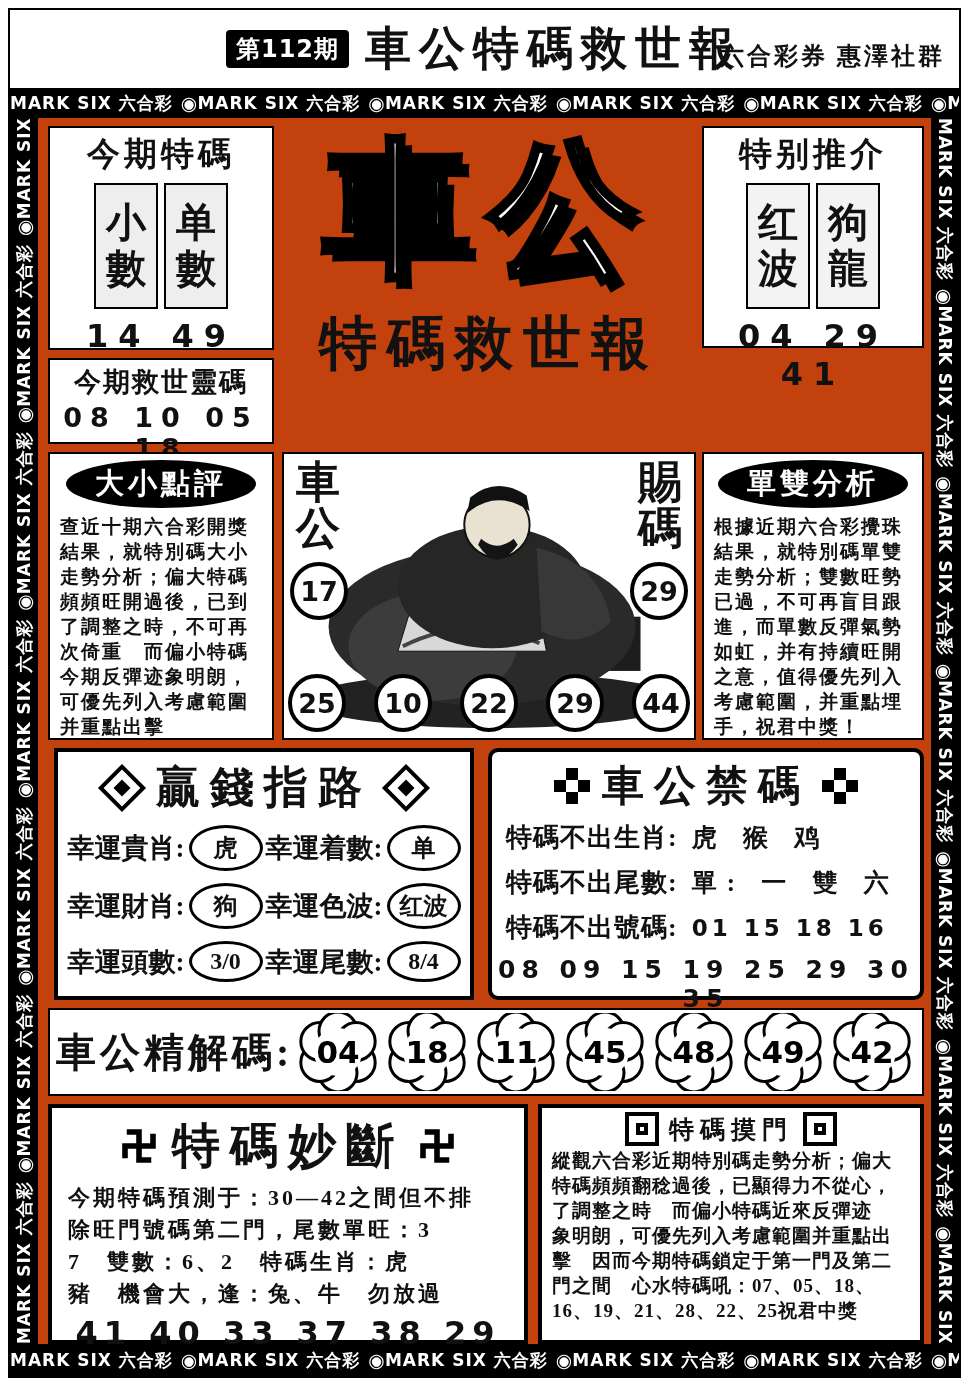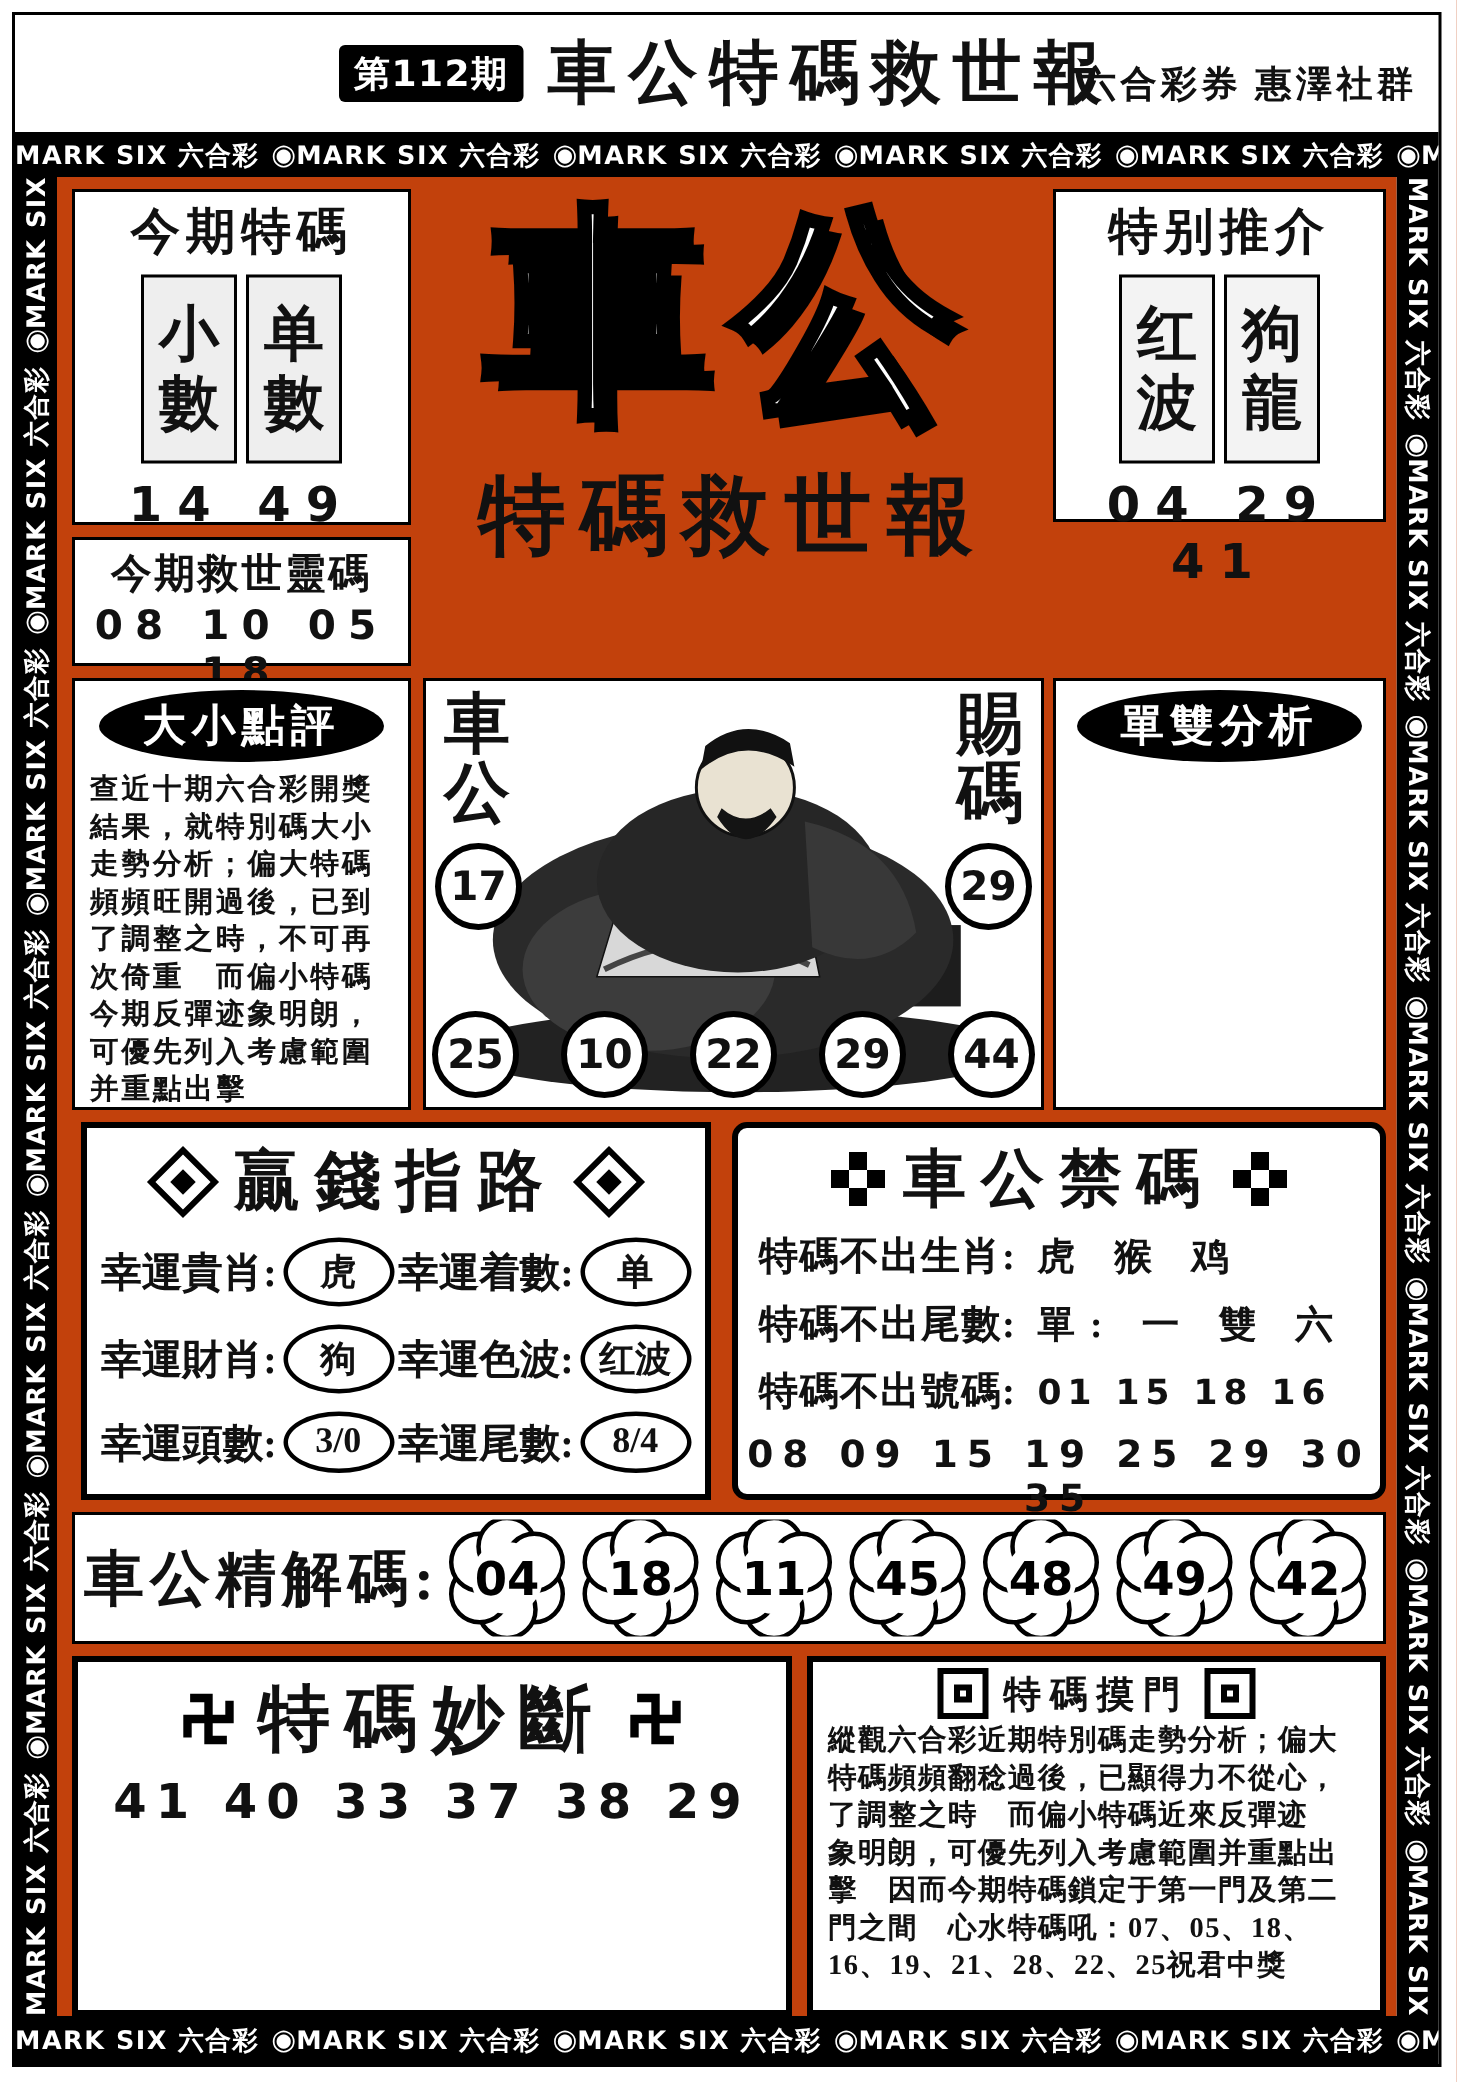--- a/index.html
+++ b/index.html
@@ -309,20 +309,31 @@
           <div class="num-circle">25</div>
           <div class="num-circle">10</div>
           <div class="num-circle">22</div>
           <div class="num-circle">29</div>
           <div class="num-circle">44</div>
         </div>
     </div>
 
     <div class="panel p-oddeven">
       <span class="ellipse-title">單雙分析</span>
+      <div class="tcol">
+          <div class="tline">根據近期六合彩攪珠</div>
+          <div class="tline">結果，就特別碼單雙</div>
+          <div class="tline">走勢分析；雙數旺勢</div>
+          <div class="tline">已過，不可再盲目跟</div>
+          <div class="tline">進，而單數反彈氣勢</div>
+          <div class="tline">如虹，并有持續旺開</div>
+          <div class="tline">之意，值得優先列入</div>
+          <div class="tline">考慮範圍，并重點埋</div>
+          <div class="tline">手，祝君中獎！</div>
+        </div>
     </div>
 
     <div class="panel thick p-luck">
       <div class="orn-title">
         <span class="diamond-icon"></span>
         <span class="t">贏錢指路</span>
         <span class="diamond-icon"></span>
       </div>
       <div class="luck-grid">
           <div class="luck-row">
@@ -454,20 +465,26 @@
     <div class="panel thick p-miao">
       <div class="orn-title">
         <svg class="swastika-icon" viewBox="0 0 24 24">
           <path d="M12 12 V4 H5 M12 12 H20 V5 M12 12 V20 H19 M12 12 H4 V19" fill="none" stroke="#000" stroke-width="3.2"></path>
         </svg>
         <span class="t">特碼妙斷</span>
         <svg class="swastika-icon" viewBox="0 0 24 24">
           <path d="M12 12 V4 H5 M12 12 H20 V5 M12 12 V20 H19 M12 12 H4 V19" fill="none" stroke="#000" stroke-width="3.2"></path>
         </svg>
       </div>
+      <div class="miao-lines">
+          <div class="tline">今期特碼預測于：30—42之間但不排</div>
+          <div class="tline">除旺門號碼第二門，尾數單旺：3</div>
+          <div class="tline">7　雙數：6、2　特碼生肖：虎</div>
+          <div class="tline">豬　機會大，逢：兔、牛　勿放過</div>
+        </div>
       <div class="miao-nums">41 40 33 37 38 29</div>
     </div>
 
     <div class="panel thick p-momen">
       <div class="orn-title">
         <span class="dsq-icon">
             <span></span>
           </span>
         <span class="t">特碼摸門</span>
         <span class="dsq-icon">

